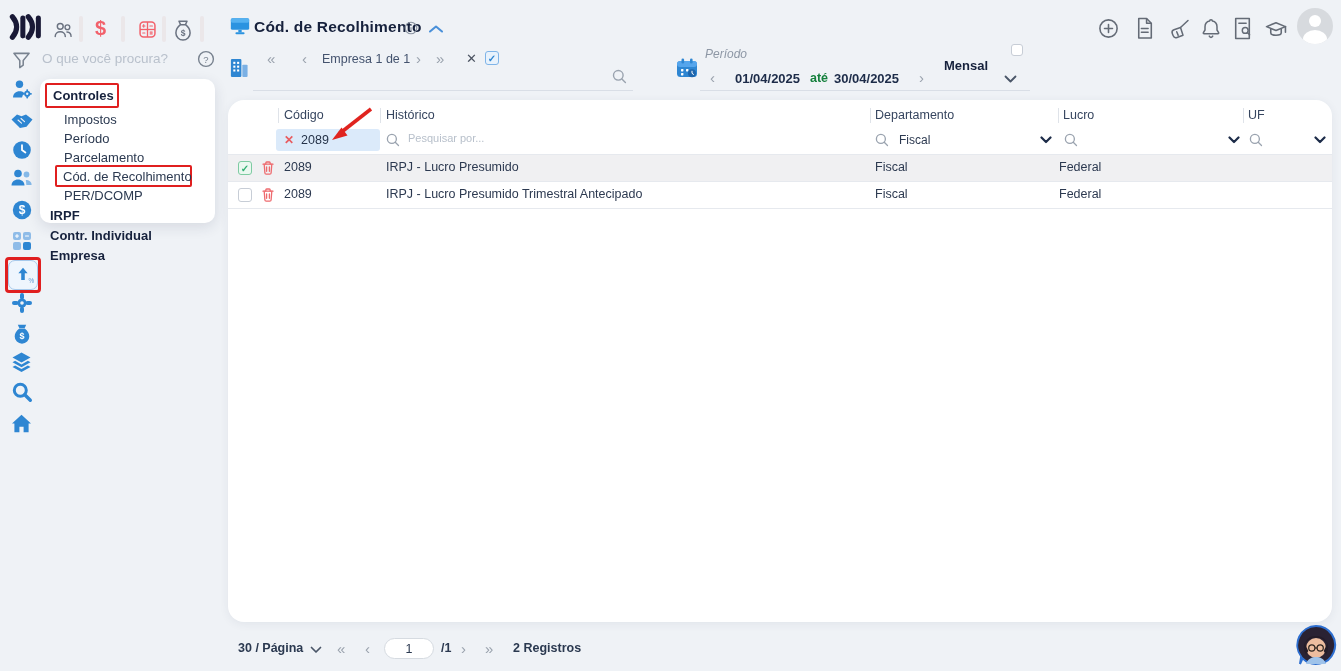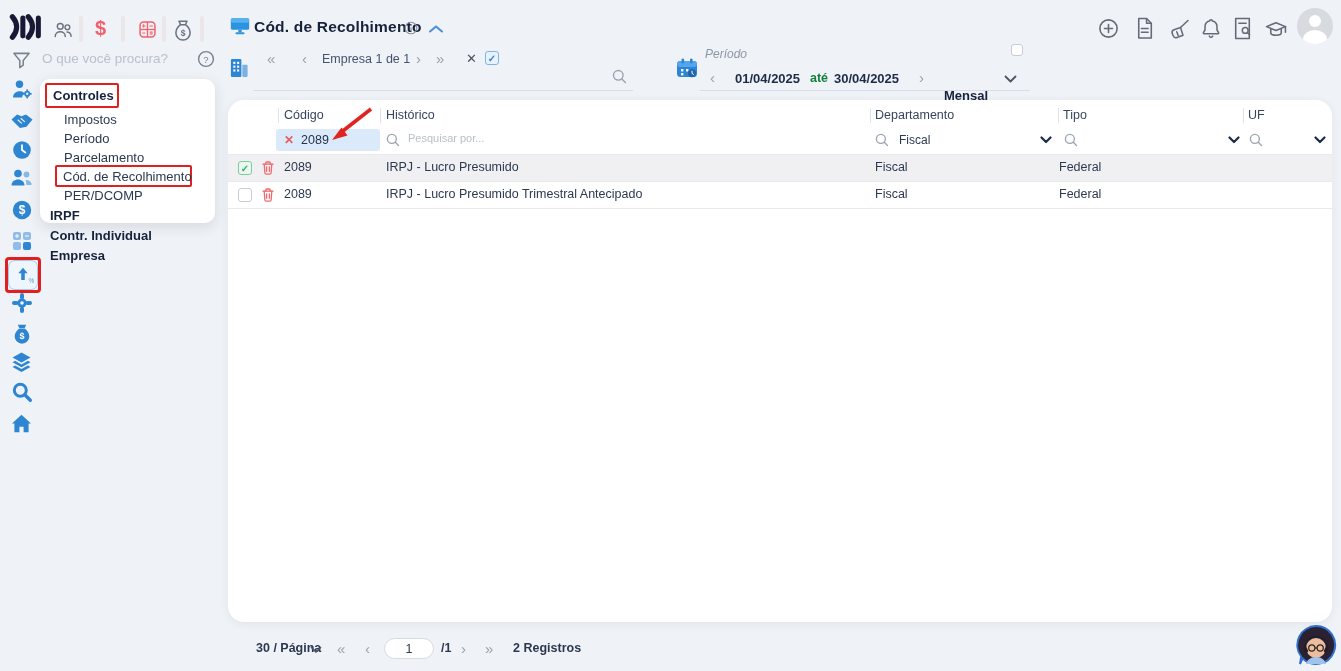--- a/index.html
+++ b/index.html
@@ -355,40 +355,40 @@
         <path d="M16 14.2 v2.1 l1.5 1.1" stroke="#fff" stroke-width="1" fill="none" stroke-linecap="round"></path>
       </svg>
   </span>
   <span class="abs small-label" style="left:705px; top:47px;font-style:italic;">Período</span>
   <div class="abs cb blue" style="left:1011px; top:44px; width:12px; height:12px;" data-checked="false"></div>
   <span class="abs nav-arrow" style="left:710px; top:69px;">‹</span>
   <span class="abs date-text" style="left:735px; top:71px;">01/04/2025</span>
   <span class="abs date-text muted" style="left:810px; top:71px; font-size:12.5px;">até</span>
   <span class="abs date-text" style="left:834px; top:71px;">30/04/2025</span>
   <span class="abs nav-arrow" style="left:919px; top:69px;">›</span>
-  <span class="abs mode-text" style="left:944px; top:88px;">Mensal</span>
+  <span class="abs mode-text" style="left:944px; top:58px;">Mensal</span>
   <span class="abs ico" style="left:1004px; top:75px;">
     <svg width="13" height="9" viewBox="0 0 13 9">
         <polyline points="1.5,1.5 6.5,6.5 11.5,1.5" fill="none" stroke="#4a5668" stroke-width="1.8" stroke-linecap="round" stroke-linejoin="round"></polyline>
       </svg>
   </span>
   <div class="abs underline" style="left:700px; top:90px; width:330px;"></div>
 
   <div class="abs panel" style="left:228px; top:100px; width:1104px; height:522px;">
 
     <div class="abs col-sep" style="left:50px; top:8px;"></div>
     <div class="abs col-sep" style="left:152px; top:8px;"></div>
     <div class="abs col-sep" style="left:642px; top:8px;"></div>
     <div class="abs col-sep" style="left:830px; top:8px;"></div>
     <div class="abs col-sep" style="left:1015px; top:8px;"></div>
 
     <span class="abs col-head" style="left:56px; top:8px;">Código</span>
     <span class="abs col-head" style="left:158px; top:8px;">Histórico</span>
     <span class="abs col-head" style="left:647px; top:8px;">Departamento</span>
-    <span class="abs col-head" style="left:835px; top:8px;">Tipo</span>
+    <span class="abs col-head" style="left:835px; top:8px;">Lucro</span>
     <span class="abs col-head" style="left:1020px; top:8px;">UF</span>
 
     <div class="abs filter-chip" style="left:48px; top:29px; width:104px;">
       <span class="chip-x">✕</span>
       <span class="chip-val">2089</span>
     </div>
     <span class="abs ico" style="left:158px; top:33px;">
       <svg width="14" height="14" viewBox="0 0 15 15">
           <circle cx="6.3" cy="6.3" r="4.8" stroke="#9aa3af" stroke-width="1.4" fill="none"></circle>
           <line x1="9.9" y1="9.9" x2="13.4" y2="13.4" stroke="#9aa3af" stroke-width="1.4" stroke-linecap="round"></line>
@@ -476,21 +476,21 @@
     <div class="abs hr" style="left:0; top:108px; width:1104px;"></div>
   </div>
 
   <span class="abs ico" style="left:325px; top:103px; pointer-events:none;">
     <svg width="52" height="44" viewBox="0 0 52 44">
         <line x1="46" y1="6" x2="14" y2="31" stroke="#e0241f" stroke-width="3.6"></line>
         <polygon points="7,37 22.5,32.5 16.5,24.5" fill="#e0241f"></polygon>
       </svg>
   </span>
 
-  <span class="abs foot-text" style="left:256px; top:641px;">30 / Página</span>
+  <span class="abs foot-text" style="left:238px; top:641px;">30 / Página</span>
   <span class="abs ico" style="left:310px; top:646px;">
     <svg width="12" height="8" viewBox="0 0 12 8">
         <polyline points="1.5,1.5 6,6 10.5,1.5" fill="none" stroke="#4a5668" stroke-width="1.7" stroke-linecap="round" stroke-linejoin="round"></polyline>
       </svg>
   </span>
   <span class="abs nav-arrow" style="left:337px; top:640px;">«</span>
   <span class="abs nav-arrow" style="left:365px; top:640px;">‹</span>
   <div class="abs page-pill" style="left:384px; top:638px;">
     <span>1</span>
   </div>

